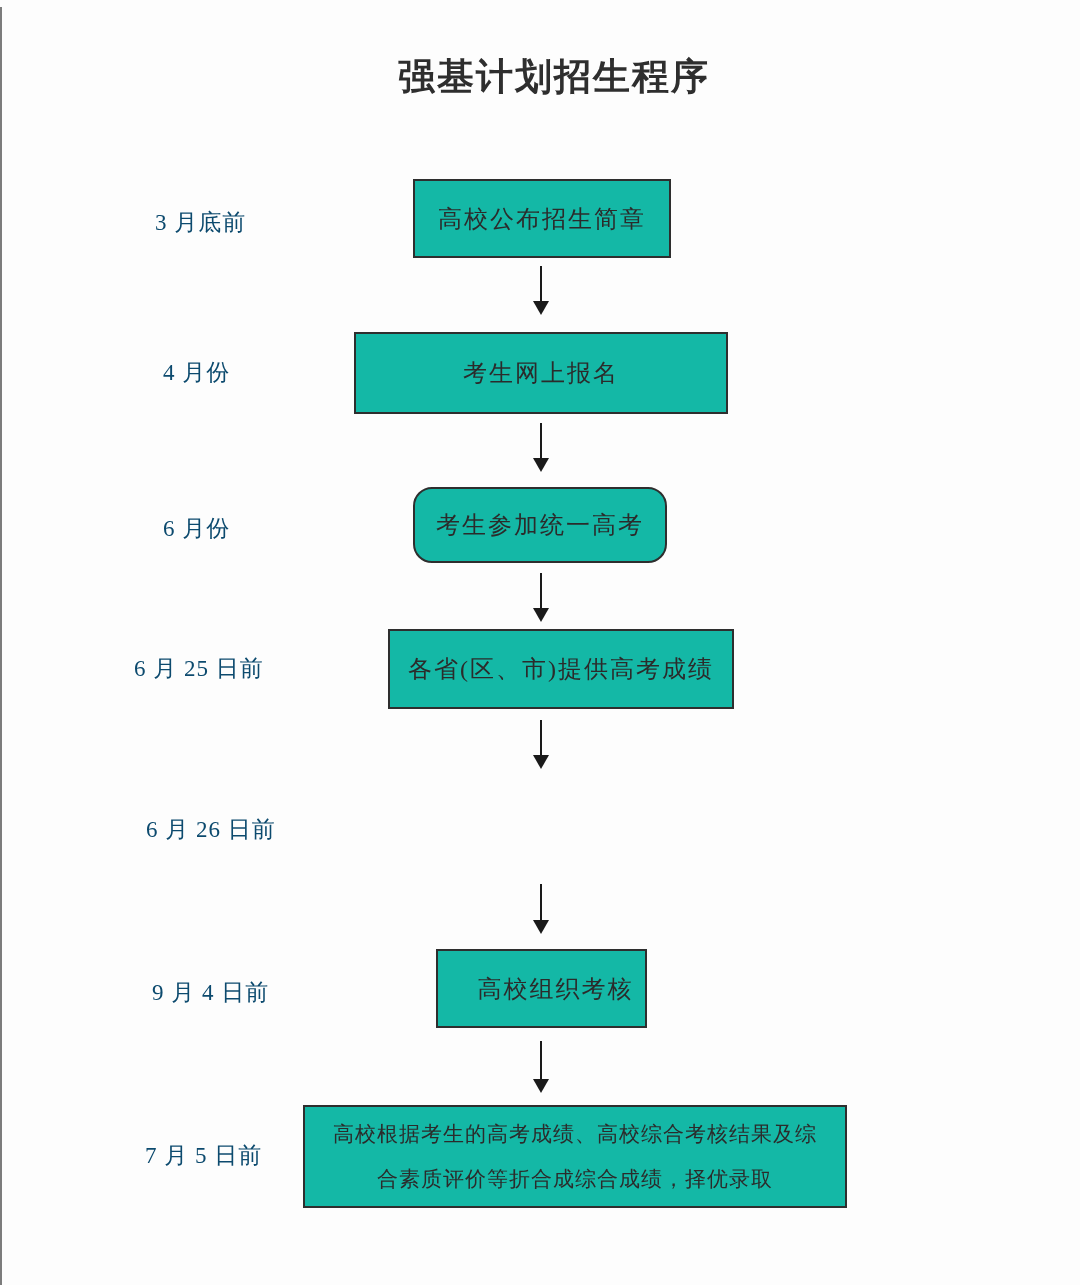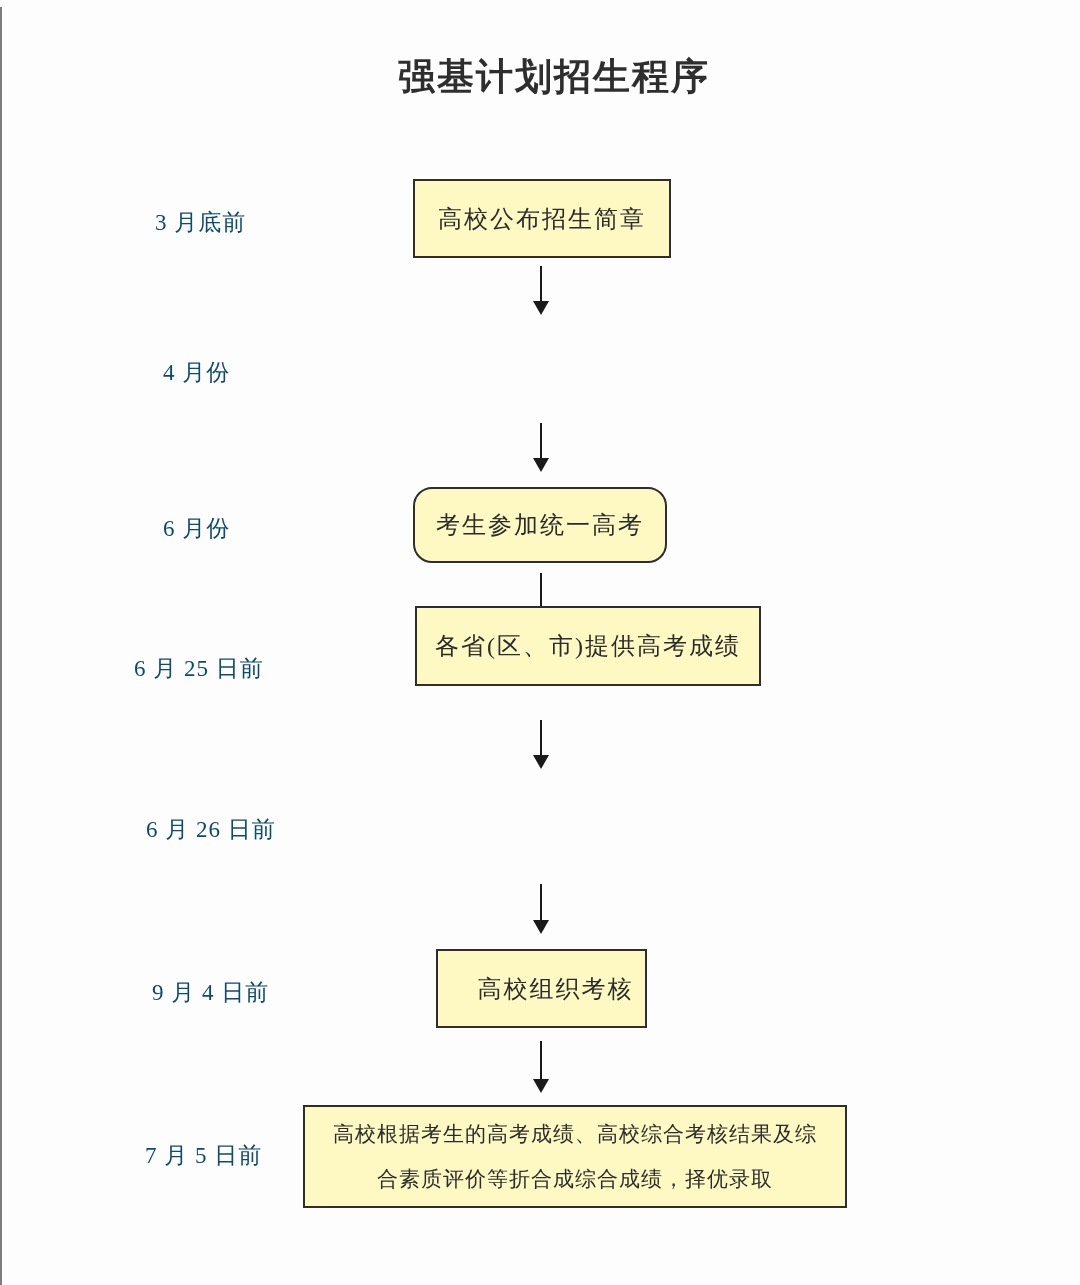--- a/index.html
+++ b/index.html
@@ -40,21 +40,21 @@
   .date-label {
     position: absolute;
     font-size: 23px;
     letter-spacing: 1px;
     color: #0c4a6e;
     white-space: nowrap;
   }
   .flow-box {
     position: absolute;
     border: 2px solid #2e2e2e;
-    background: #fef9c3;
+    background: #14b8a6;
     display: flex;
     align-items: center;
     justify-content: center;
     text-align: center;
     font-size: 24px;
     letter-spacing: 2px;
     color: #2b2b2b;
     box-sizing: border-box;
   }
   .flow-box.wide-last {
@@ -93,34 +93,35 @@
   <div class="title">强基计划招生程序</div>
 
   <div class="date-label" style="left:155px; top:207px;">3 月底前</div>
   <div class="flow-box" style="left:413px; top:179px; width:258px; height:79px;">高校公布招生简章</div>
   <div class="arrow" style="left:533px; top:266px; height:49px;">
     <div class="shaft"></div>
       <div class="head"></div>
   </div>
 
   <div class="date-label" style="left:163px; top:357px;">4 月份</div>
+  <div class="flow-box" style="left:354px; top:332px; width:374px; height:82px;">考生网上报名</div>
   <div class="arrow" style="left:533px; top:423px; height:49px;">
     <div class="shaft"></div>
       <div class="head"></div>
   </div>
 
   <div class="date-label" style="left:163px; top:513px;text-align:right;">6 月份</div>
   <div class="flow-box" style="left:413px; top:487px; width:254px; height:76px;border-radius:19px;">考生参加统一高考</div>
   <div class="arrow" style="left:533px; top:573px; height:49px;">
     <div class="shaft"></div>
       <div class="head"></div>
   </div>
 
   <div class="date-label" style="left:134px; top:653px;">6 月 25 日前</div>
-  <div class="flow-box" style="left:388px; top:606px; width:346px; height:80px;margin-left:27px;">各省(区、市)提供高考成绩</div>
+  <div class="flow-box" style="left:388px; top:629px; width:346px; height:80px;">各省(区、市)提供高考成绩</div>
   <div class="arrow" style="left:533px; top:720px; height:49px;">
     <div class="shaft"></div>
       <div class="head"></div>
   </div>
 
   <div class="date-label" style="left:146px; top:814px;">6 月 26 日前</div>
   <div class="arrow" style="left:533px; top:884px; height:50px;">
     <div class="shaft"></div>
       <div class="head"></div>
   </div>

